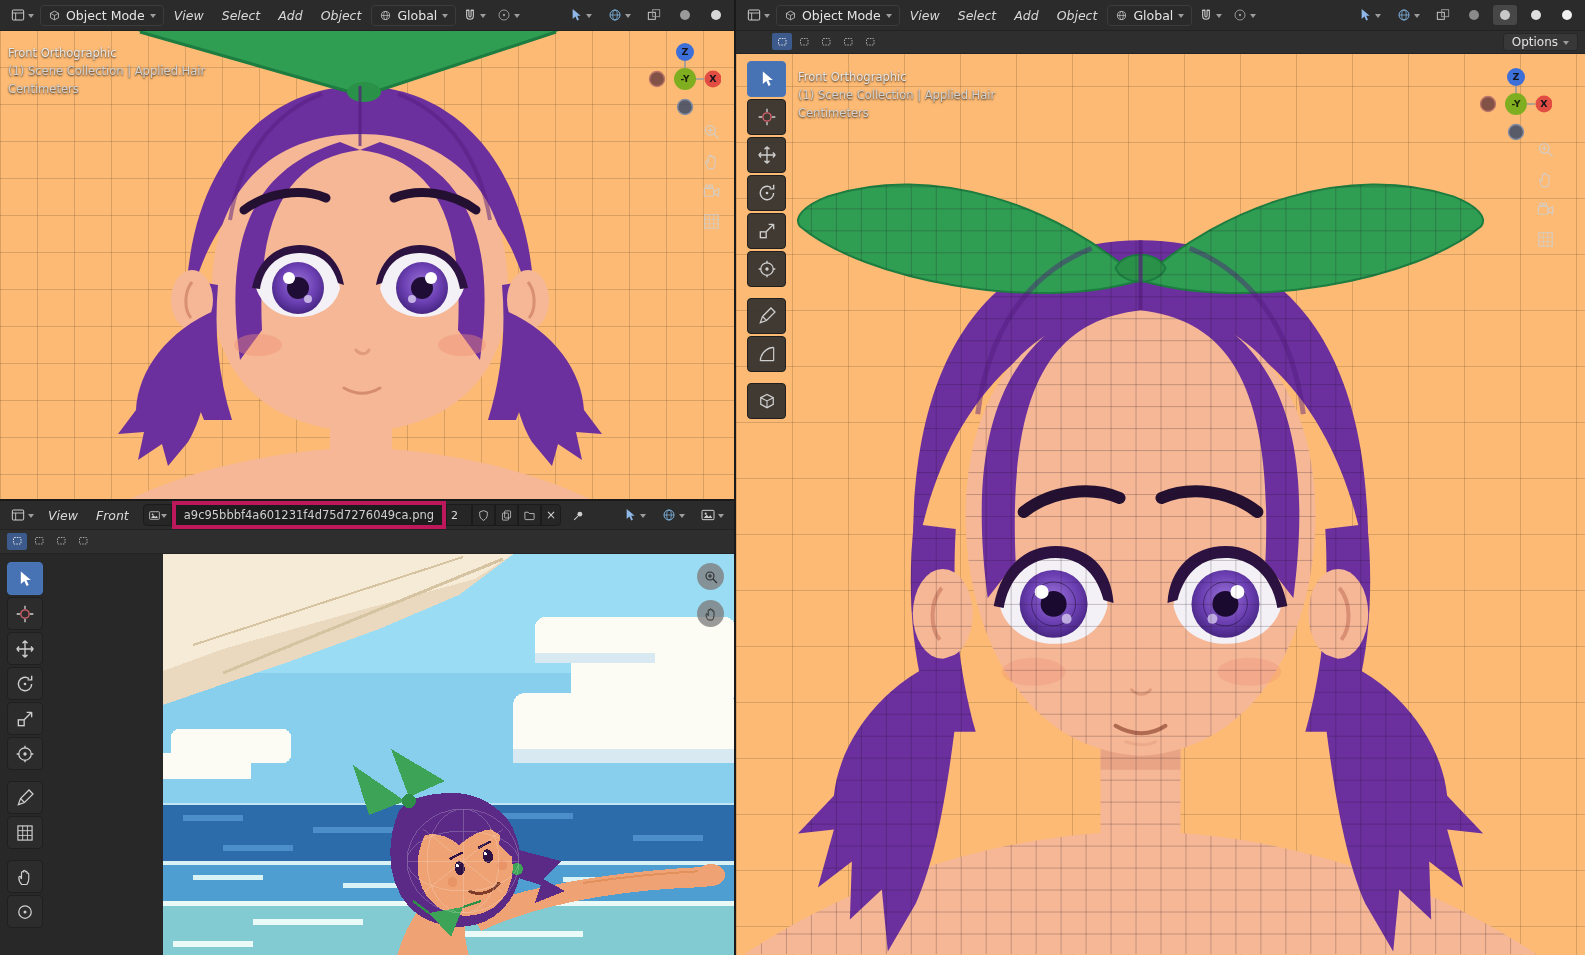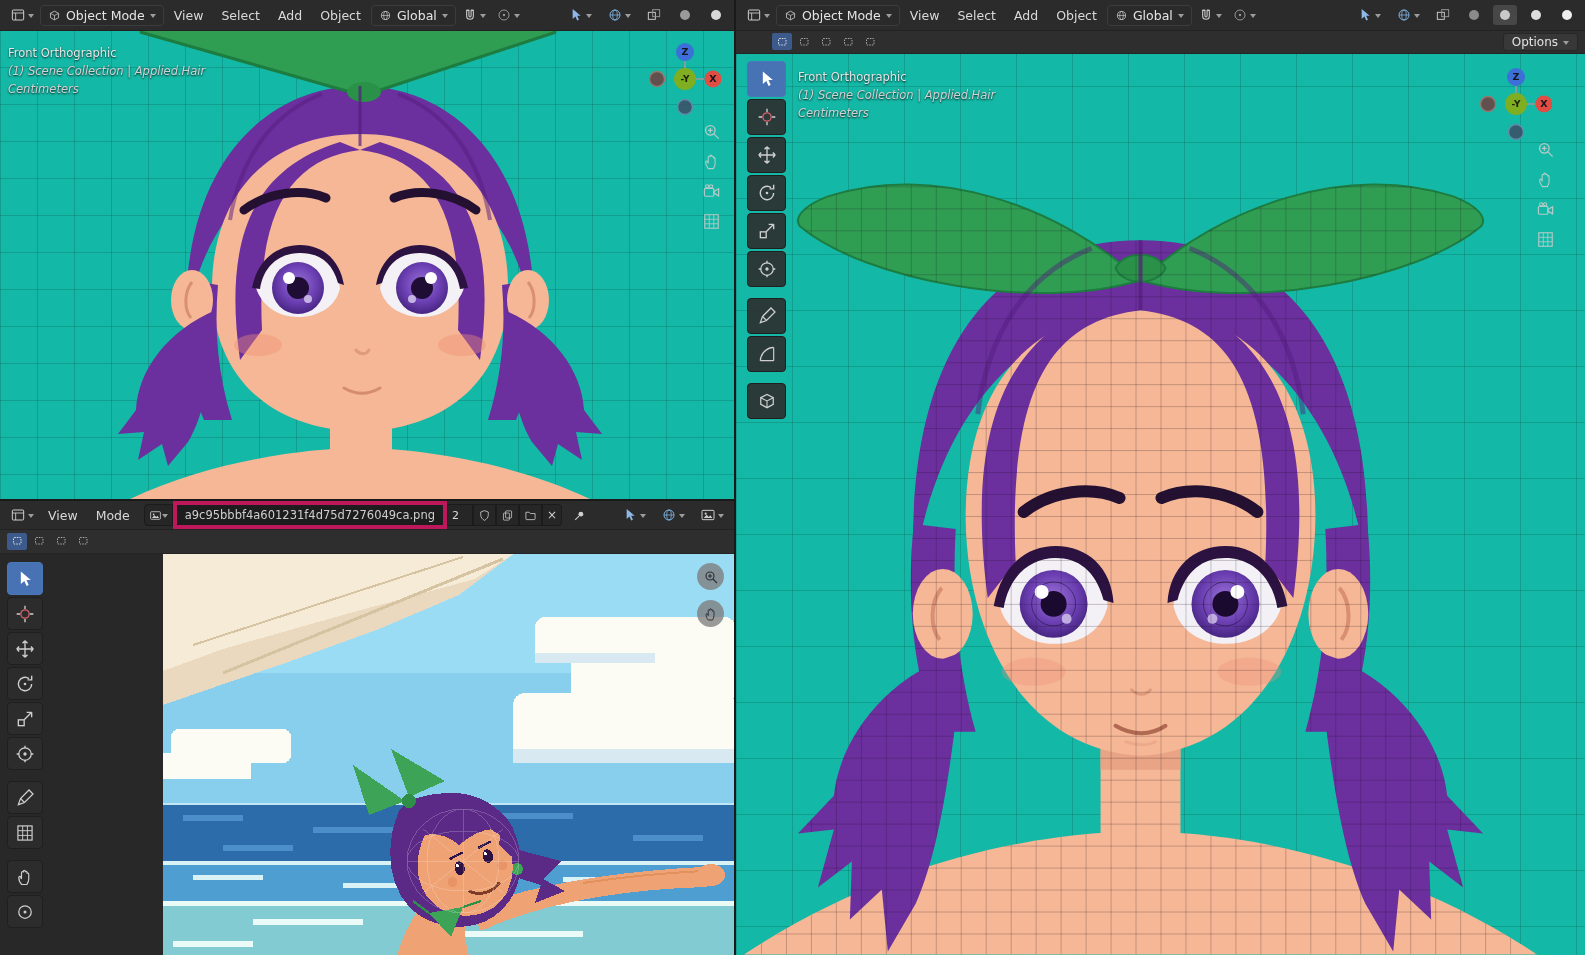--- a/index.html
+++ b/index.html
@@ -1,44 +1,44 @@
 <!DOCTYPE html>
 <html><head>
 <meta charset="utf-8">
 <style>
   html,body{margin:0;padding:0;background:#1c1c1c;font-family:"DejaVu Sans","Liberation Sans",sans-serif;}
   #stage{position:relative;width:1585px;height:955px;overflow:hidden;background:#1c1c1c;color:#d5d5d5;font-size:12.5px;}
-  .vp{position:absolute;overflow:hidden;background:#14b8a6;box-sizing:border-box;}
+  .vp{position:absolute;overflow:hidden;background:#fdba74;box-sizing:border-box;}
   #vp-tl{left:0;top:0;width:736px;height:501px;border-right:2px solid #1a1a1a;border-bottom:2px solid #1a1a1a;}
   #img-ed{left:0;top:501px;width:736px;height:454px;border-right:2px solid #1a1a1a;background:#282828;}
   #vp-r{left:736px;top:0;width:849px;height:955px;}
   .hdr{position:absolute;left:0;top:0;right:0;height:30px;background:#2b2b2b;border-bottom:1px solid #222;display:flex;align-items:center;gap:2px;padding:0 6px;z-index:9;}
   #img-ed .hdr{height:28px;}
-  .menu{color:#d9d9d9;padding:0 8px;cursor:default;}
+  .menu{color:#d9d9d9;padding:0 8px;cursor:default;font-style:italic;}
   .dd{display:flex;align-items:center;gap:5px;background:#2a2a2a;border:1px solid #3c3c3c;border-radius:4px;padding:2px 7px;color:#e4e4e4;}
   .hgrp{display:flex;align-items:center;gap:2px;padding:2px 4px;border-radius:3px;}
   .right{margin-left:auto;display:flex;align-items:center;gap:7px;}
   .cr{width:0;height:0;border:3.5px solid transparent;border-top:4.5px solid #9c9c9c;display:inline-block;margin-top:5px;}
   .ic{width:16px;height:16px;color:#cfcfcf;flex:0 0 auto;}
   .ic-s{width:13px;height:13px;color:#cfcfcf;}
   .ic-l{width:20px;height:20px;color:#cfcfcf;}
   .content{position:absolute;left:0;top:30px;right:0;bottom:0;}
   #img-ed .content{top:52px;}
   .grid3d{background-image:linear-gradient(rgba(0,0,0,.14) 1px,transparent 1px),linear-gradient(90deg,rgba(0,0,0,.14) 1px,transparent 1px);}
   #vp-tl .content{background-size:37px 37px;}
   #vp-r .content{background-size:56px 56px;}
   .subhdr{position:absolute;left:0;right:0;height:23px;background:#2e2e2e;border-bottom:1px solid #242424;display:flex;align-items:center;padding:0 7px;z-index:8;}
   #vp-r .subhdr{top:30px;padding-left:36px;}
   #img-ed .subhdr{top:28px;height:24px;}
   .msq{width:20px;height:17px;border-radius:2px;display:flex;align-items:center;justify-content:center;color:#b9b9b9;margin-right:2px;}
   .msq.active{background:#3d5a8c;color:#eee;}
   .msq svg{width:13px;height:12px;}
   .opt{display:flex;align-items:center;gap:5px;background:#383838;border:1px solid #272727;border-radius:3px;padding:1px 8px;color:#e2e2e2;font-size:12px;margin-left:auto;}
   .ovl{position:absolute;z-index:5;font-size:11.5px;line-height:18px;color:#e6e6e6;text-shadow:0 1px 2px rgba(0,0,0,.85);pointer-events:none;margin-top:6px;}
-  .ovl .dim{color:#d2d2d2;font-style:italic;}
+  .ovl .dim{color:#d2d2d2;}
   .tools{position:absolute;display:flex;flex-direction:column;gap:2px;z-index:6;}
   .tbtn{width:37px;height:34px;border-radius:4px;background:rgba(44,44,44,.9);border:1px solid #1f1f1f;display:flex;align-items:center;justify-content:center;}
   #img-ed .tbtn{width:34px;height:31px;}
   .tbtn.active{background:#4772b3;border-color:#4a77ba;}
   .sp{height:7px;}
   .navcol{position:absolute;display:flex;flex-direction:column;gap:11px;z-index:6;}
   .navcol .ic-l{width:19px;height:19px;opacity:.85;}
   .gizmo{position:absolute;z-index:6;}
   .zbt{position:absolute;width:27px;height:27px;border-radius:50%;background:rgba(125,125,125,.78);display:flex;align-items:center;justify-content:center;z-index:6;}
   .zbt .ic{color:#2e2e2e;}
@@ -340,21 +340,21 @@
 
   <section class="vp" id="img-ed">
     <header class="hdr">
       <span class="hgrp">
           <svg class="ic">
             <use href="#i-editor"></use>
           </svg>
           <span class="cr"></span>
         </span>
       <span class="menu">View</span>
-      <span class="menu">Mode</span>
+      <span class="menu">Front</span>
       <span class="namewrap">
         <span class="seg first">
             <svg class="ic-s">
               <use href="#i-image"></use>
             </svg>
             <span class="cr"></span>
           </span>
         <span class="namefield">a9c95bbbf4a601231f4d75d7276049ca.png</span>
         <span class="seg">
             <span class="cnt">2</span>

